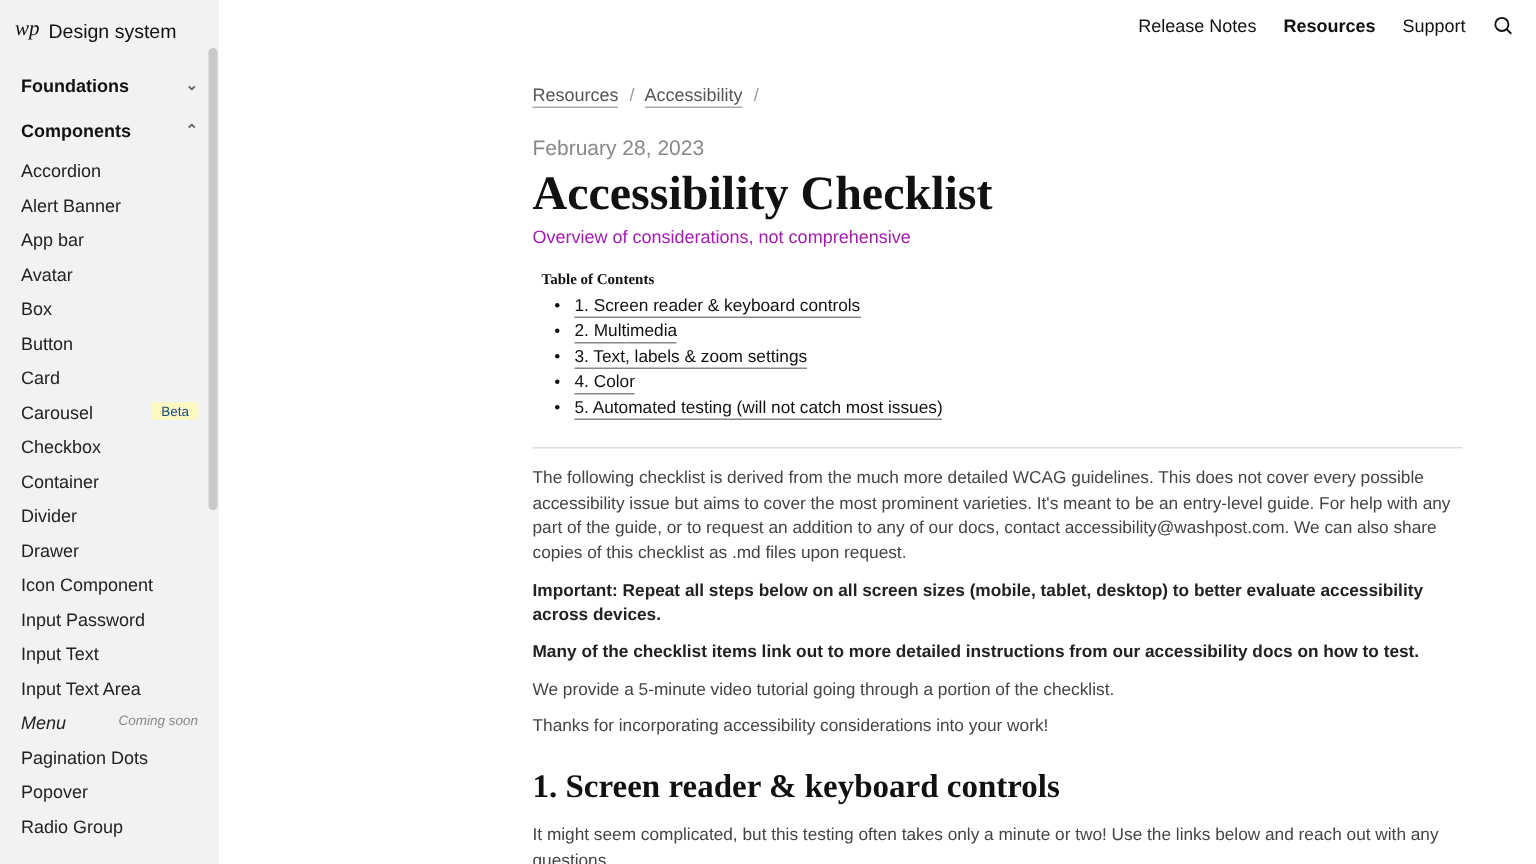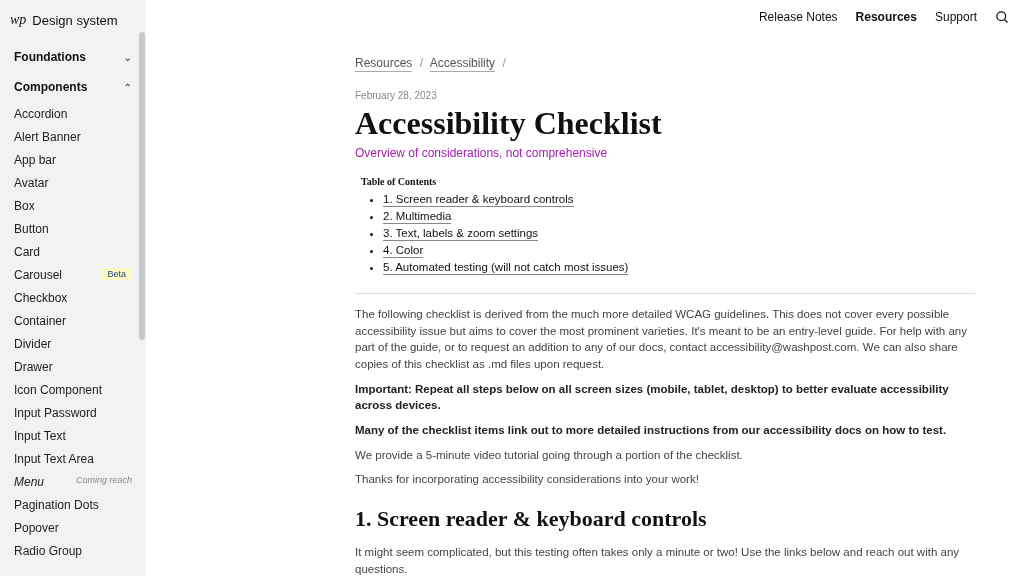--- a/index.html
+++ b/index.html
@@ -27,21 +27,21 @@
     .topnav-link { cursor: pointer; }
     .topnav-link.active { font-weight: 700; }
     .search-icon { width: 15px; height: 15px; cursor: pointer; }
     
     .content { position: absolute; left: 355px; top: 42px; width: 620px; }
     
     .breadcrumb { font-size: 12px; color: #555; margin-bottom: 20px; margin-top: 14px; }
     .breadcrumb-link { border-bottom: 1px solid #aaa; padding-bottom: 1px; cursor: pointer; }
     .breadcrumb-sep { margin: 0 4px; color: #999; }
     
-    .datestamp { font-size: 10px; color: #888; margin-bottom: 4px; margin-top: 15px; }
+    .datestamp { font-size: 14px; color: #888; margin-bottom: 4px; margin-top: 15px; }
     .page-title { font-family: Georgia, "Times New Roman", serif; font-size: 32px; font-weight: 700; margin-bottom: 4px; }
     .page-subtitle { font-size: 12px; color: #a21caf; margin-bottom: 16px; }
     
     .toc-title { font-family: Georgia, serif; font-size: 10px; font-weight: 700; margin: 0 0 6px 6px; }
     .toc { list-style: disc; padding-left: 28px; margin-bottom: 20px; }
     .toc li { font-size: 11.5px; margin-bottom: 5px; }
     .toc li span { border-bottom: 1px solid #888; padding-bottom: 1px; cursor: pointer; }
     
     hr.divider { border: none; border-top: 1px solid #ddd; margin: 0 0 12px 0; }
     
@@ -115,21 +115,21 @@
           <span>Input Password</span>
         </li>
       <li>
           <span>Input Text</span>
         </li>
       <li>
           <span>Input Text Area</span>
         </li>
       <li class="italic">
           <span>Menu</span>
-          <span class="badge-soon">Coming reach</span>
+          <span class="badge-soon">Coming soon</span>
         </li>
       <li>
           <span>Pagination Dots</span>
         </li>
       <li>
           <span>Popover</span>
         </li>
       <li>
           <span>Radio Group</span>
         </li>

